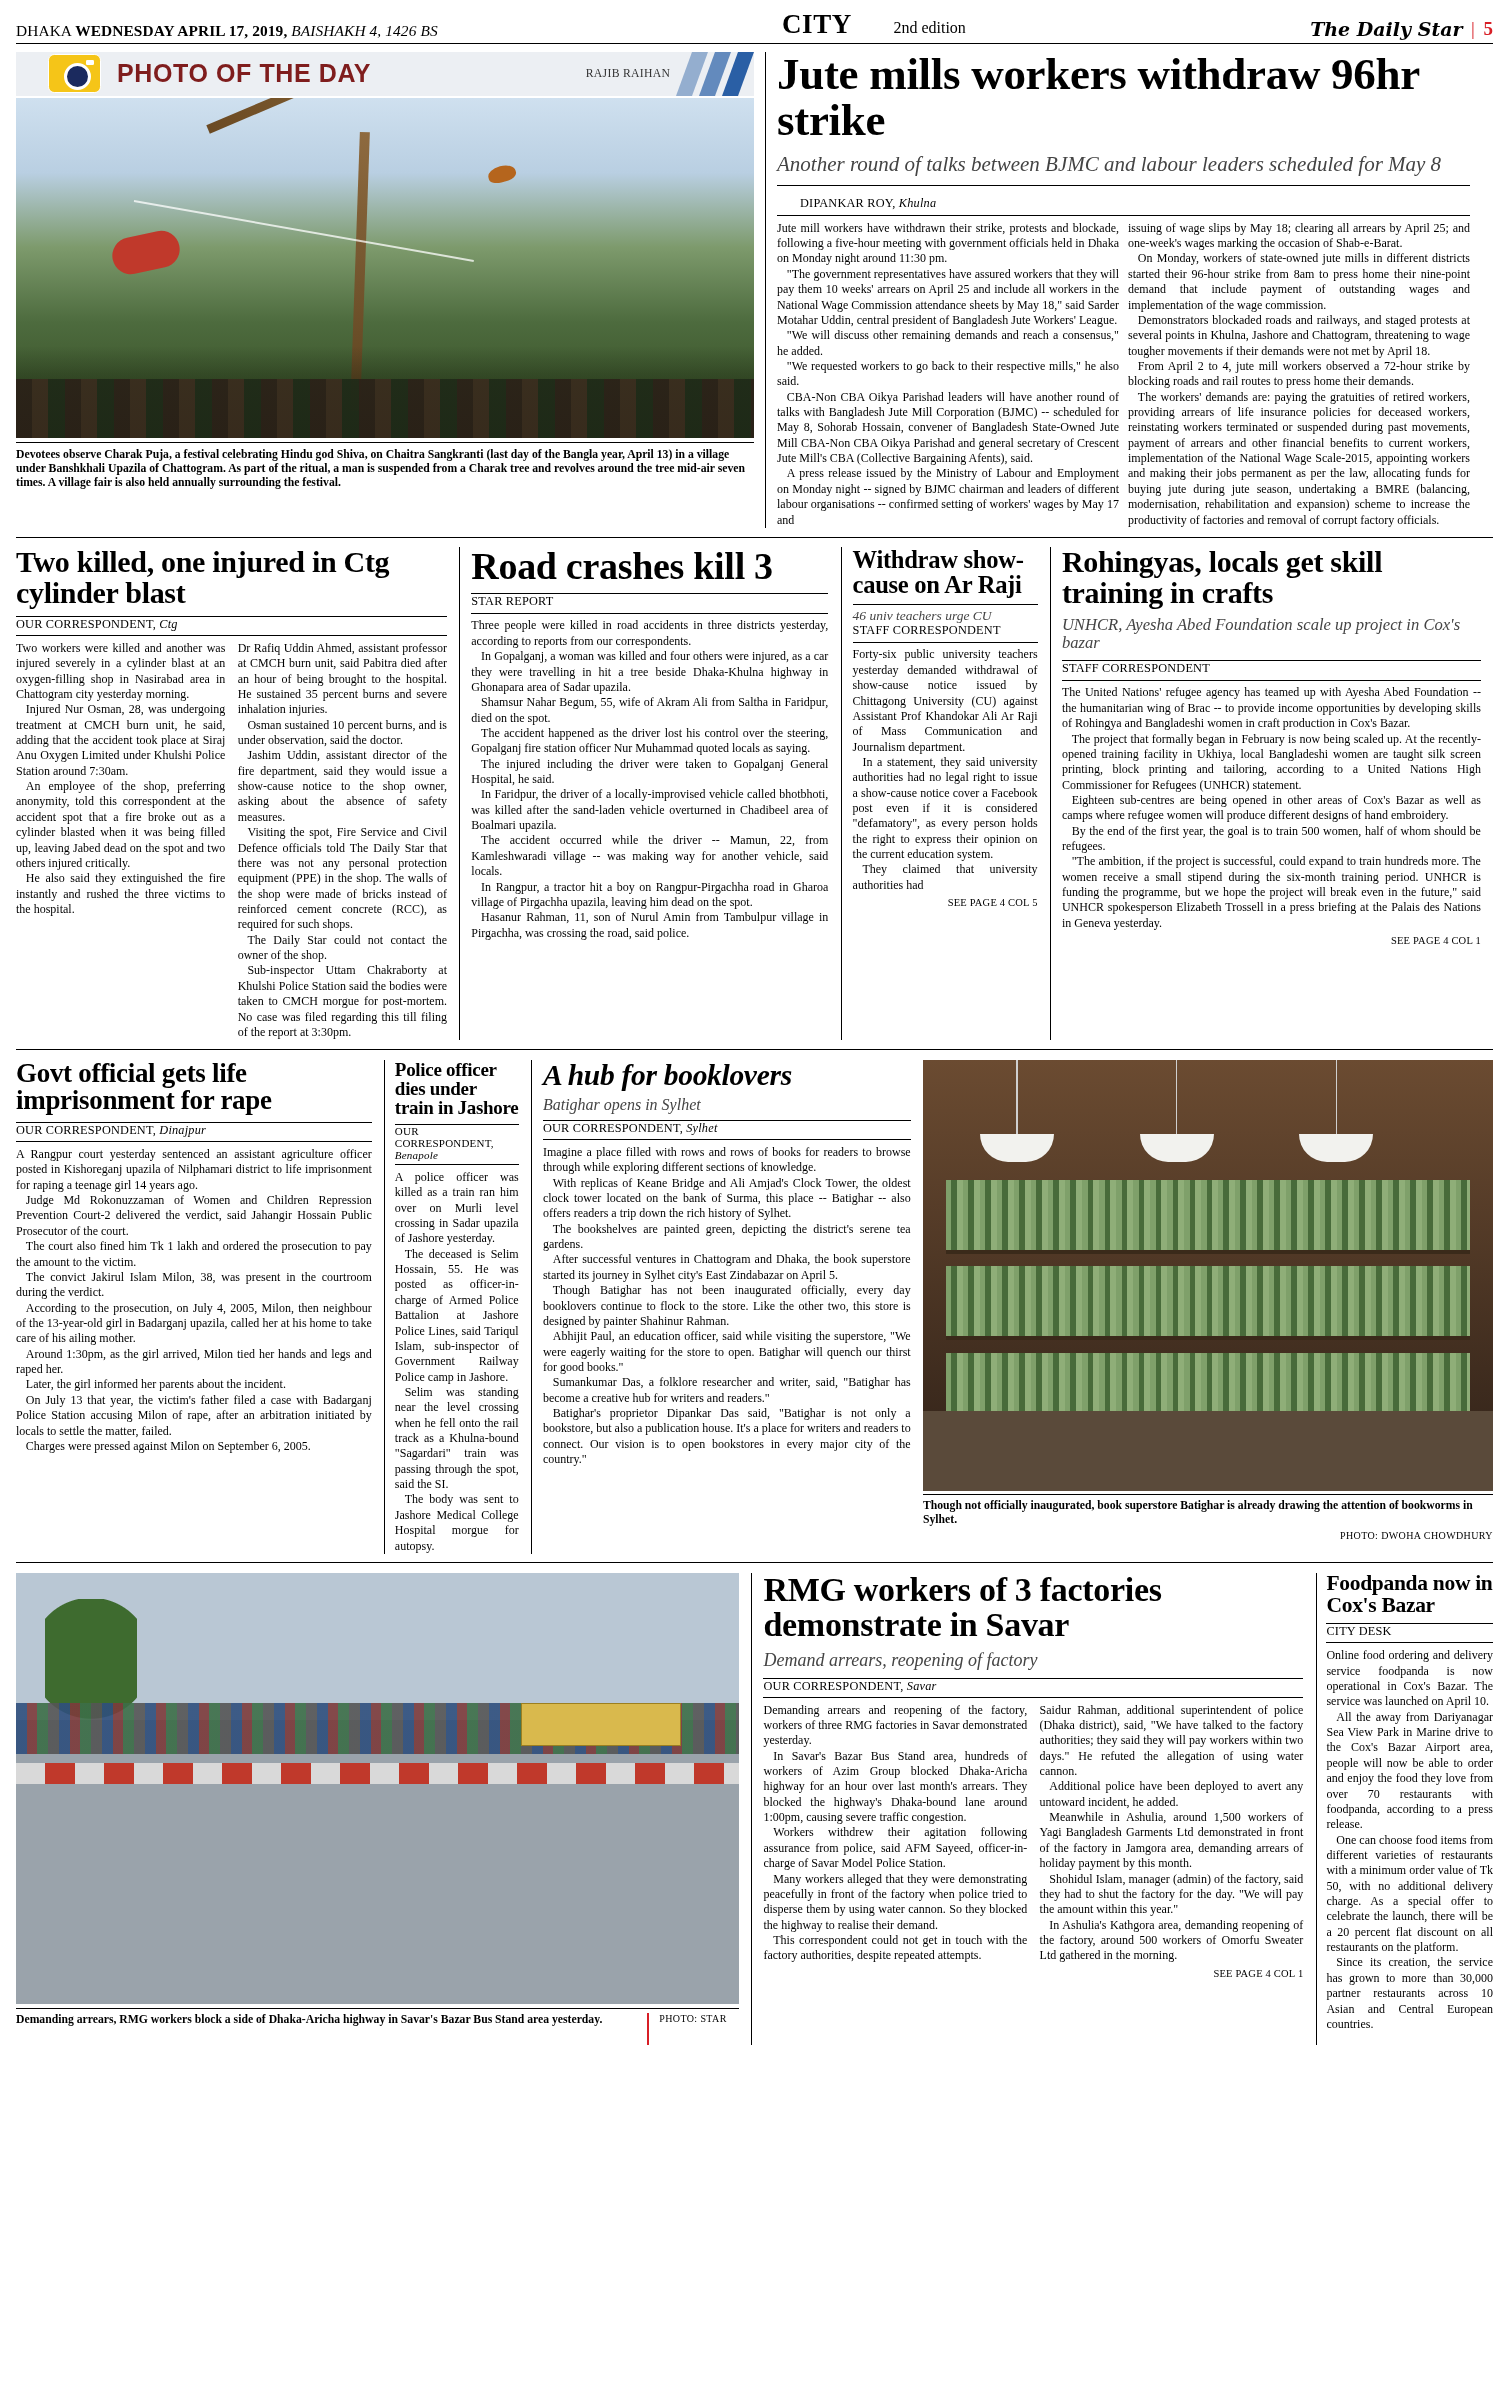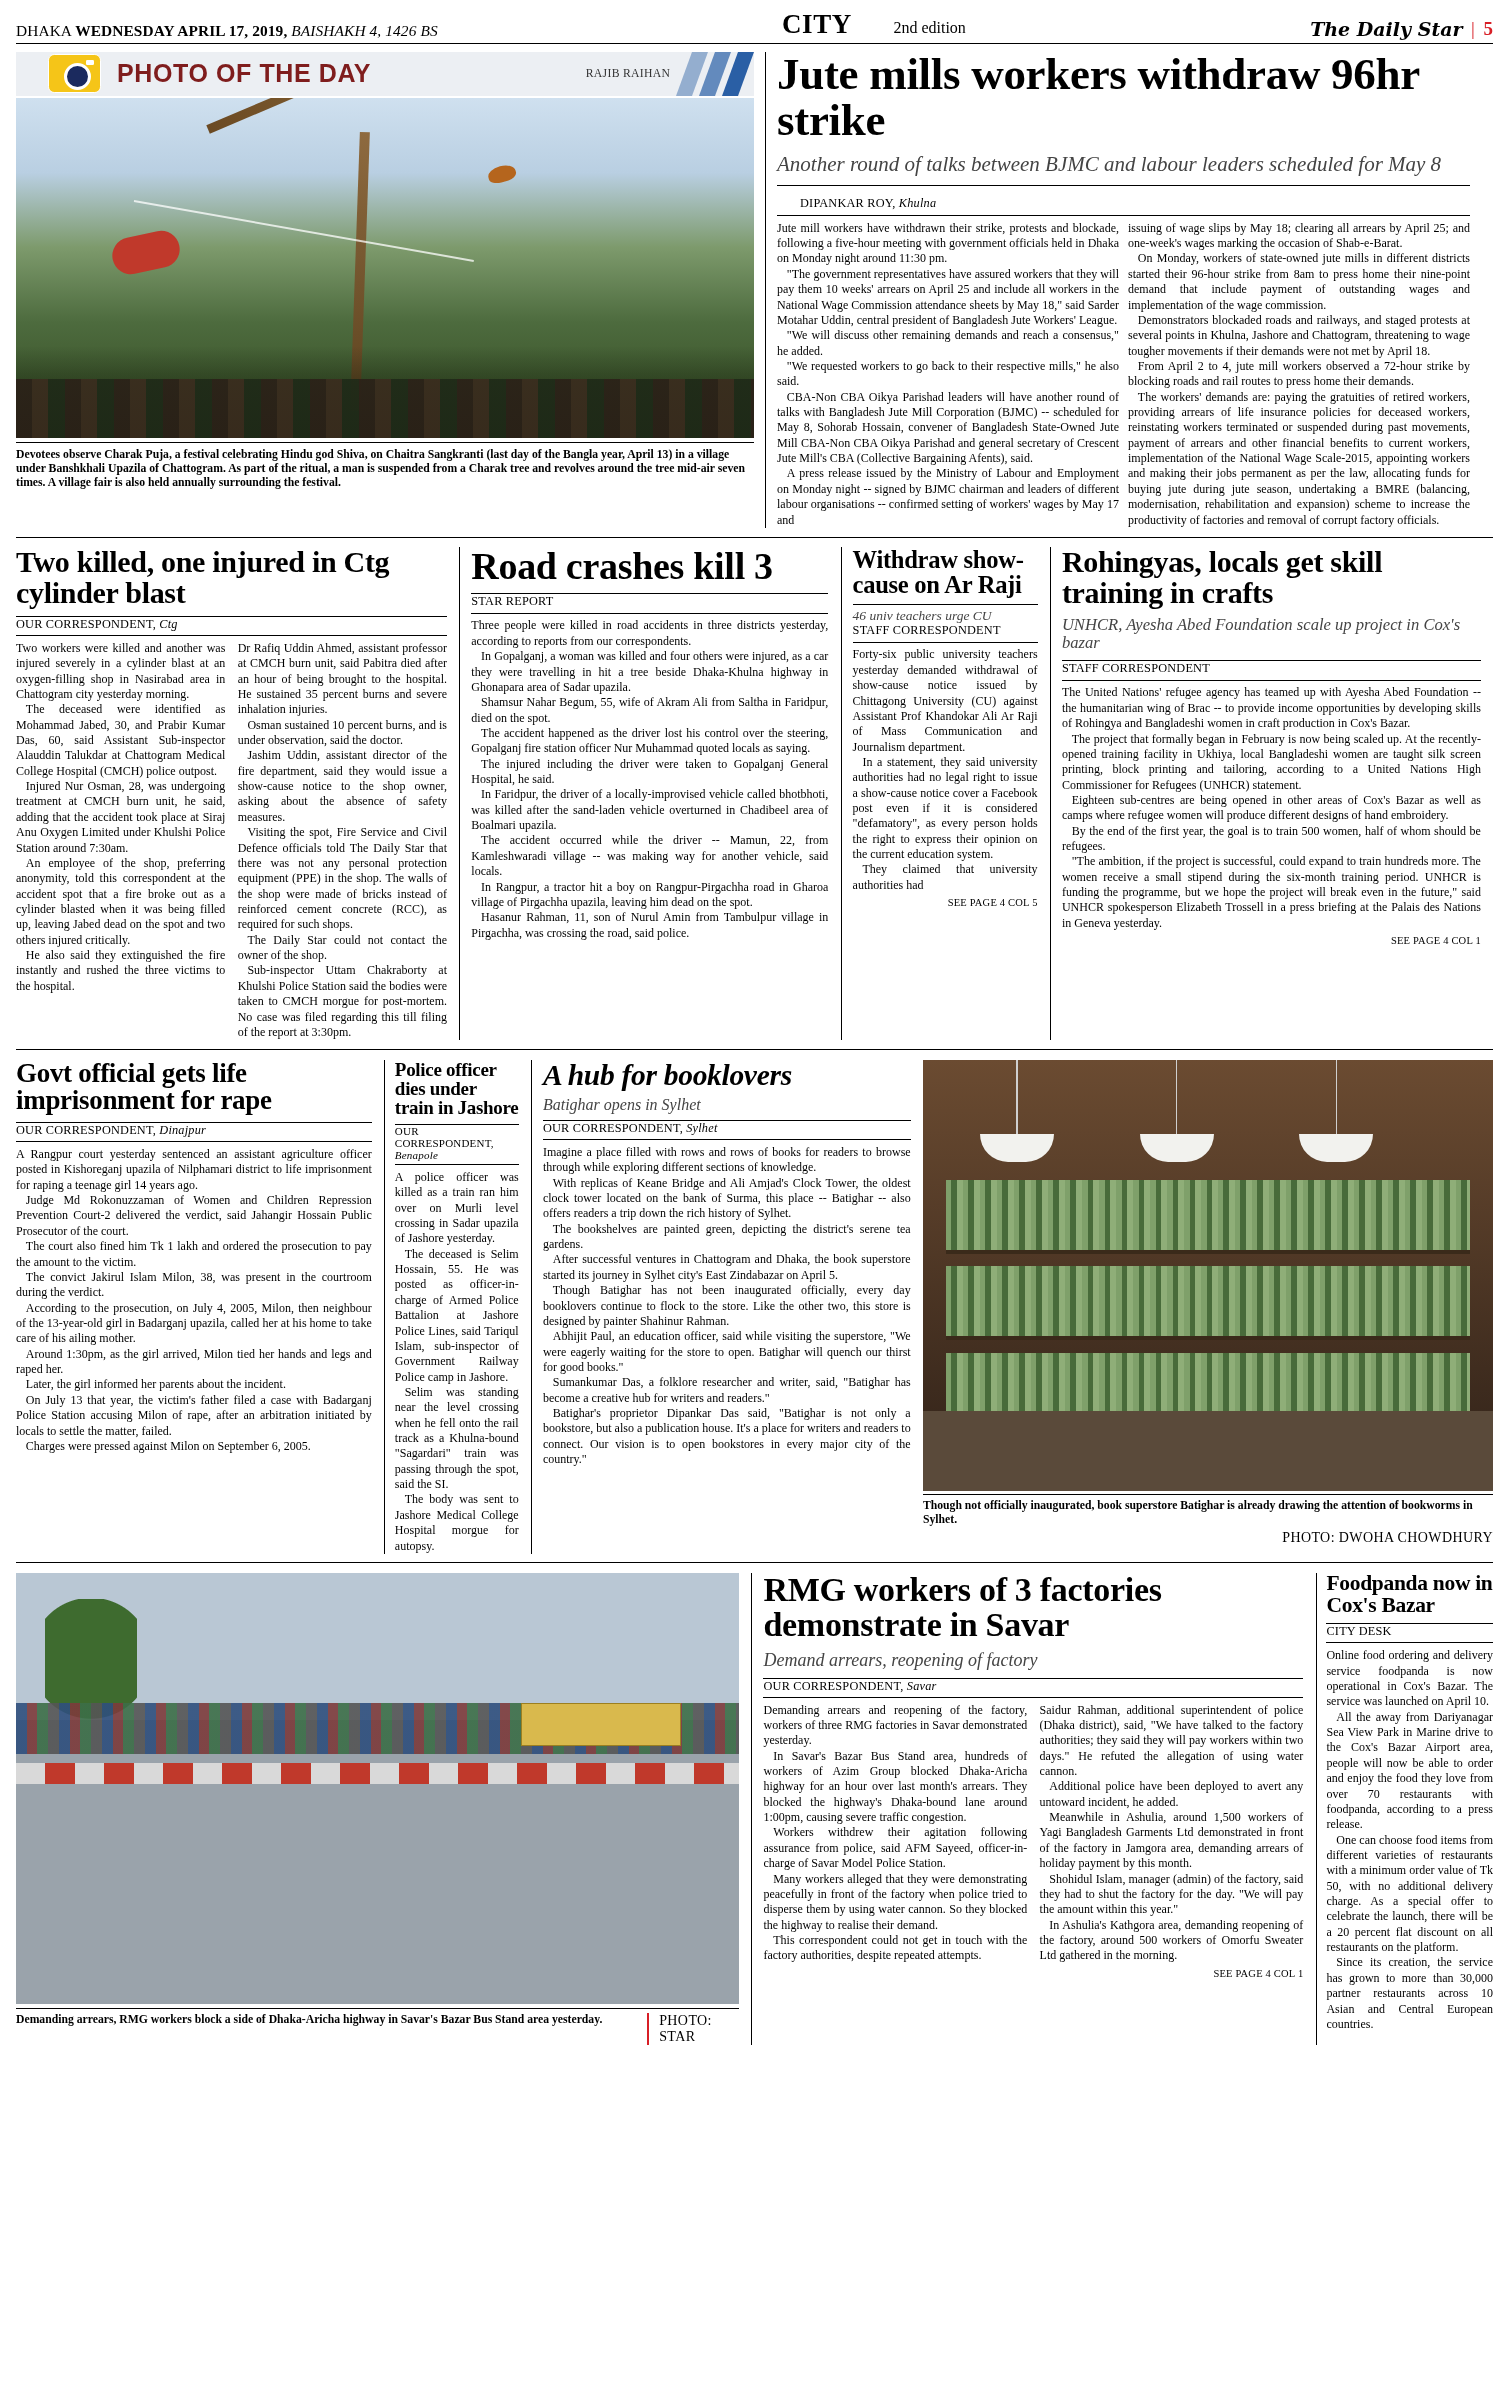--- a/index.html
+++ b/index.html
@@ -30,21 +30,21 @@
   .subhead { font-family:"Liberation Serif", serif; font-style:italic; color:#444; line-height:1.12; }
   .byline { font-variant:small-caps; font-size:12.3px; letter-spacing:0.2px; }
   .byline em { font-style:italic; font-variant:normal; }
   .body { font-size:12px; line-height:1.28; text-align:justify; }
   .body p { margin:0; text-indent:9.8px; }
   .body p.first { text-indent:0; }
   .rule { border-top:0.6px solid #000; }
   .rule-thick { border-top:1.8px solid #000; }
   .vrule { border-left:0.6px solid #000; }
   .caption { font-size:11.7px; font-weight:bold; line-height:1.22; }
-  .photocred { font-size:14px; font-variant:small-caps; letter-spacing:0.4px; text-align:right; }
+  .photocred { font-size:10px; font-variant:small-caps; letter-spacing:0.4px; text-align:right; }
   .seepage { font-size:10.5px; font-variant:small-caps; text-align:right; letter-spacing:0.2px; }
 
   
   .top { display:flex; gap:11px; margin-top:7.4px; }
   .top-left { width:738px; }
   .potd-bar { position:relative; height:44px; background:#eceff3; display:flex; align-items:center; overflow:hidden; }
   .potd-bar .camera {
     width:53px; height:39px; margin-left:32px; border-radius:6.2px;
     background:#f5c518; position:relative; flex:none; border:1.8px solid #fff;
   }
@@ -211,21 +211,20 @@
       <div class="headline" style="font-size:30px">Two killed, one injured in Ctg cylinder blast</div>
       <div class="rule" style="margin-top:7.4px"></div>
       <div class="byline">
         <span>OUR CORRESPONDENT,</span>
         <em>Ctg</em>
       </div>
       <div class="rule" style="margin-top:3.1px"></div>
       <div class="two-col" style="margin-top:4.9px">
         <div class="col body">
           <p class="first">Two workers were killed and another was injured severely in a cylinder blast at an oxygen-filling shop in Nasirabad area in Chattogram city yesterday morning.</p>
-          <p>The deceased were identified as Mohammad Jabed, 30, and Prabir Kumar Das, 60, said Assistant Sub-inspector Alauddin Talukdar at Chattogram Medical College Hospital (CMCH) police outpost.</p>
           <p>Injured Nur Osman, 28, was undergoing treatment at CMCH burn unit, he said, adding that the accident took place at Siraj Anu Oxygen Limited under Khulshi Police Station around 7:30am.</p>
           <p>An employee of the shop, preferring anonymity, told this correspondent at the accident spot that a fire broke out as a cylinder blasted when it was being filled up, leaving Jabed dead on the spot and two others injured critically.</p>
           <p>He also said they extinguished the fire instantly and rushed the three victims to the hospital.</p>
         </div>
         <div class="col body">
           <p class="first">Dr Rafiq Uddin Ahmed, assistant professor at CMCH burn unit, said Pabitra died after an hour of being brought to the hospital. He sustained 35 percent burns and severe inhalation injuries.</p>
           <p>Osman sustained 10 percent burns, and is under observation, said the doctor.</p>
           <p>Jashim Uddin, assistant director of the fire department, said they would issue a show-cause notice to the shop owner, asking about the absence of safety measures.</p>
           <p>Visiting the spot, Fire Service and Civil Defence officials told The Daily Star that there was not any personal protection equipment (PPE) in the shop. The walls of the shop were made of bricks instead of reinforced cement concrete (RCC), as required for such shops.</p>
           <p>The Daily Star could not contact the owner of the shop.</p>

